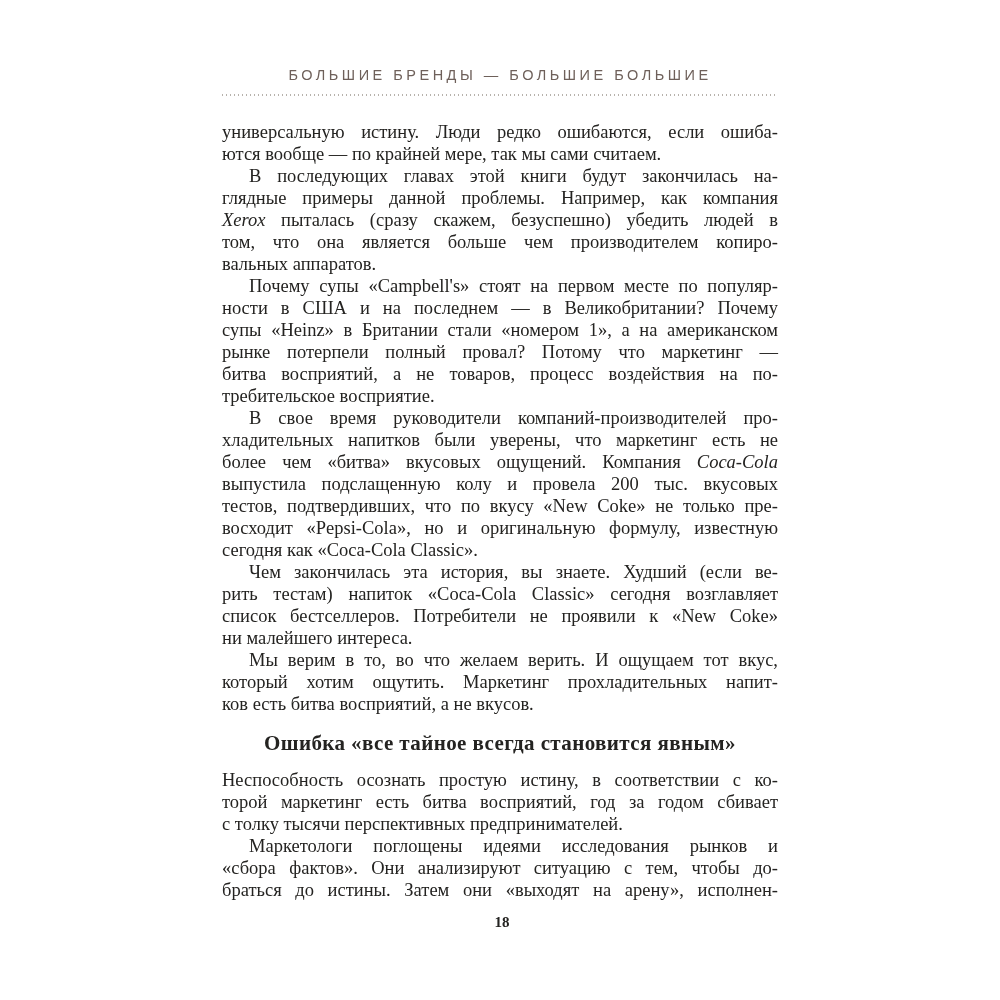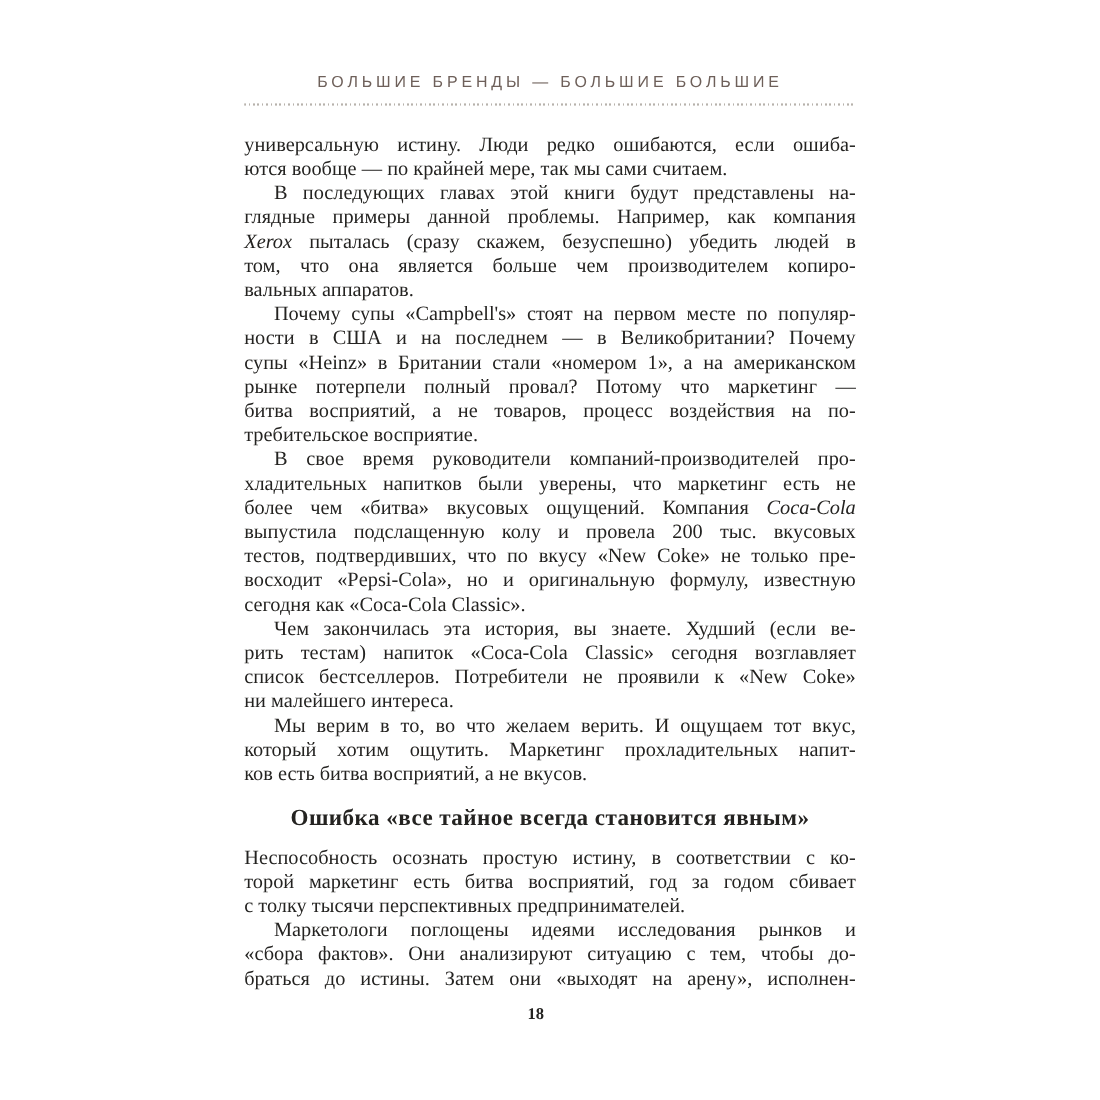--- a/index.html
+++ b/index.html
@@ -57,40 +57,40 @@
     font-size: 21px;
     line-height: 27px;
     font-weight: bold;
     letter-spacing: 0.4px;
     white-space: nowrap;
     color: var(--body-text, #242321);
     text-align: center;
   }
   .page-number {
     position: absolute;
-    top: 914px; left: 209px; width: 556px;
+    top: 914px; left: 224px; width: 556px;
     text-align: center;
     font-size: 15px;
     font-weight: bold;
     color: var(--body-text, #242321);
   }
 </style>
 </head>
 <body>
 
 <div class="page">
   <div class="running-header">БОЛЬШИЕ БРЕНДЫ — БОЛЬШИЕ БОЛЬШИЕ</div>
   <div class="header-rule"></div>
   <div class="text-column">
       <div class="paragraph">
         <div class="line"><span>универсальную истину. Люди редко ошибаются, если ошиба-</span></div>
         <div class="line last"><span>ются вообще — по крайней мере, так мы сами считаем.</span></div>
       </div>
       <div class="paragraph">
-        <div class="line indent"><span>В последующих главах этой книги будут представлены на-</span></div>
+        <div class="line indent"><span>В последующих главах этой книги будут закончилась на-</span></div>
         <div class="line"><span>глядные примеры данной проблемы. Например, как компания</span></div>
         <div class="line"><i>Xerox</i><span> пыталась (сразу скажем, безуспешно) убедить людей в</span></div>
         <div class="line"><span>том, что она является больше чем производителем копиро-</span></div>
         <div class="line last"><span>вальных аппаратов.</span></div>
       </div>
       <div class="paragraph">
         <div class="line indent"><span>Почему супы «Campbell's» стоят на первом месте по популяр-</span></div>
         <div class="line"><span>ности в США и на последнем — в Великобритании? Почему</span></div>
         <div class="line"><span>супы «Heinz» в Британии стали «номером 1», а на американском</span></div>
         <div class="line"><span>рынке потерпели полный провал? Потому что маркетинг —</span></div>

